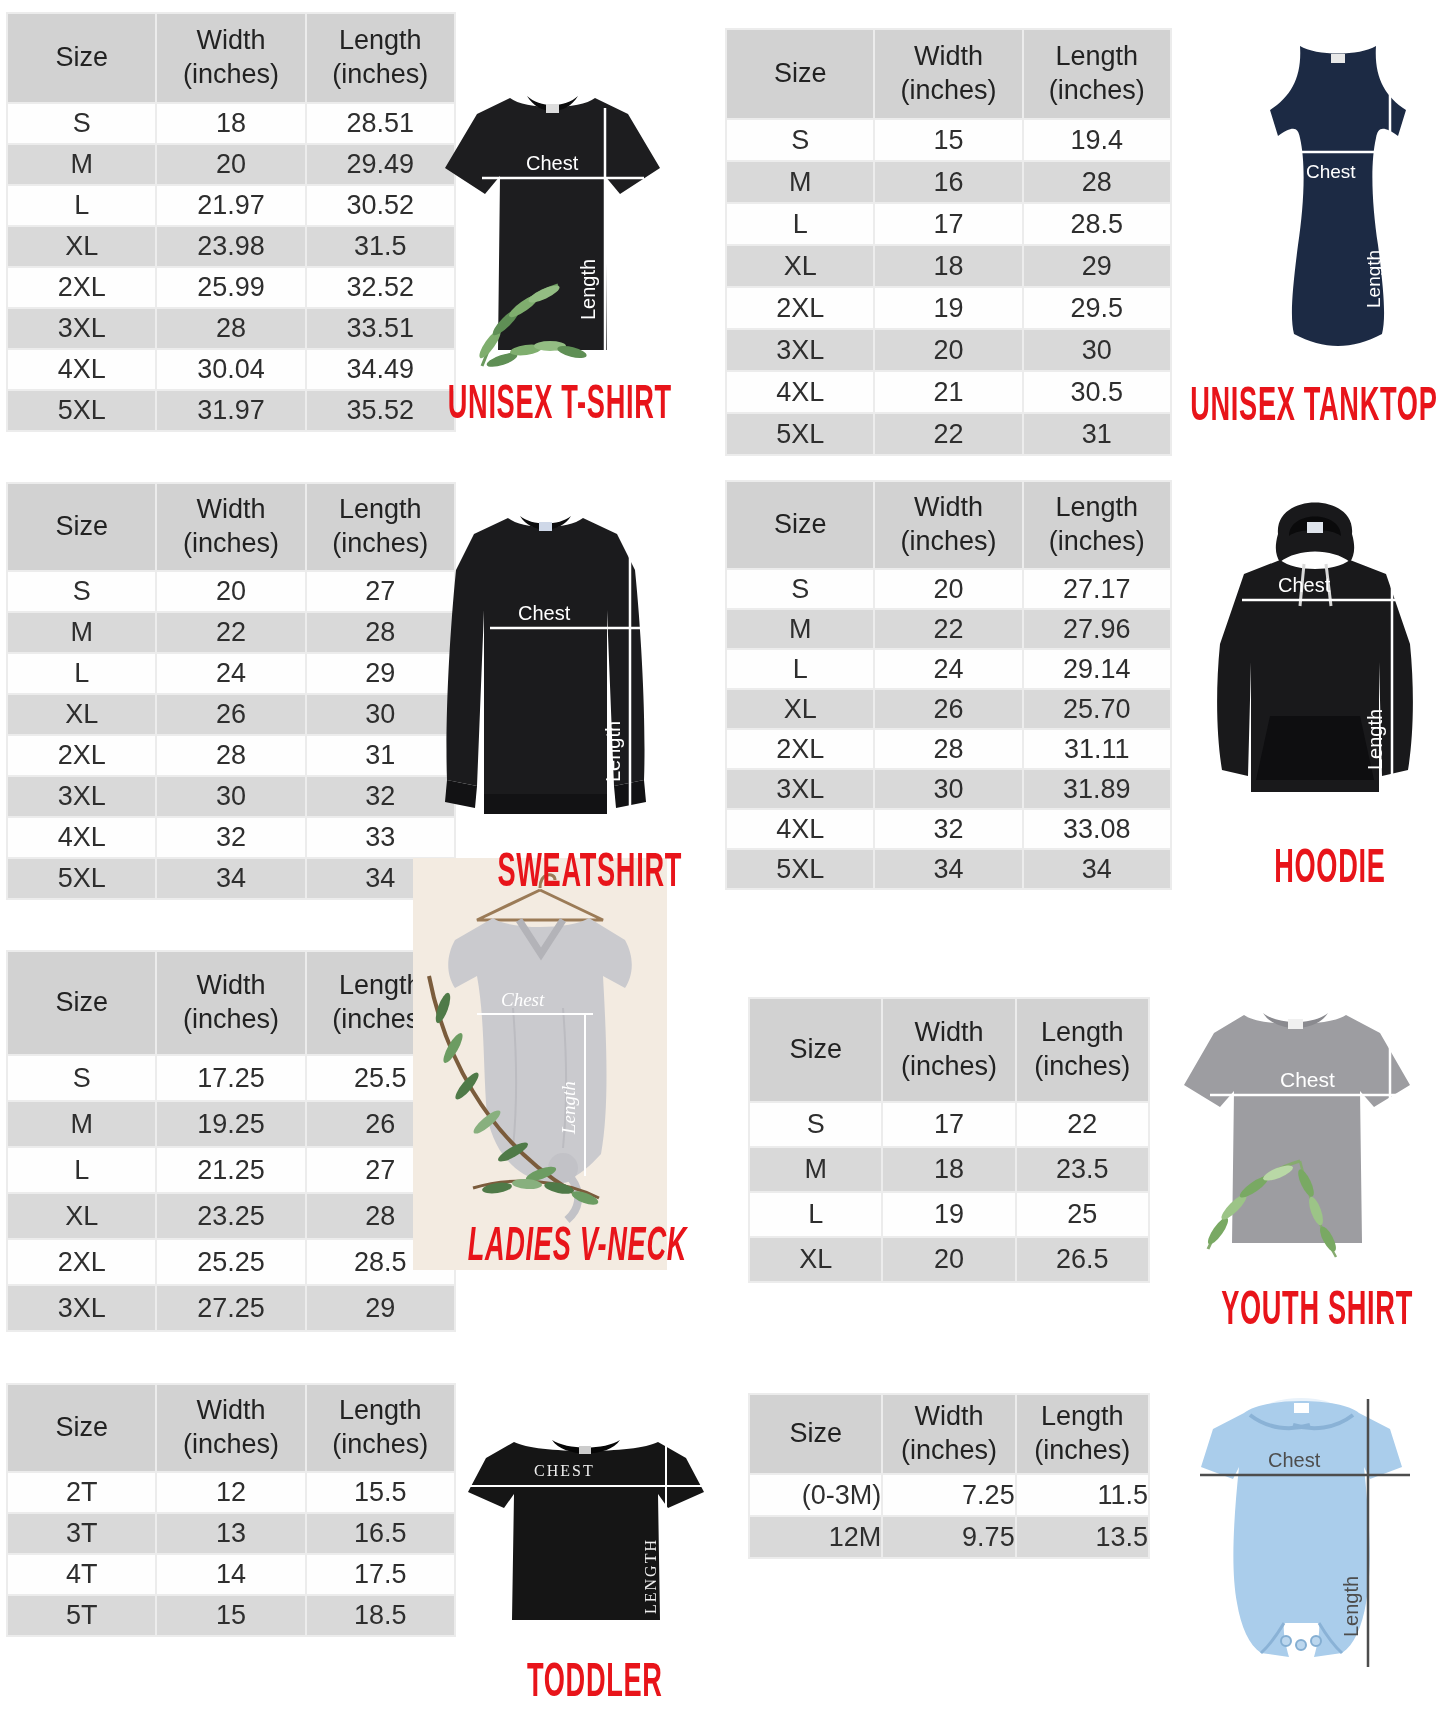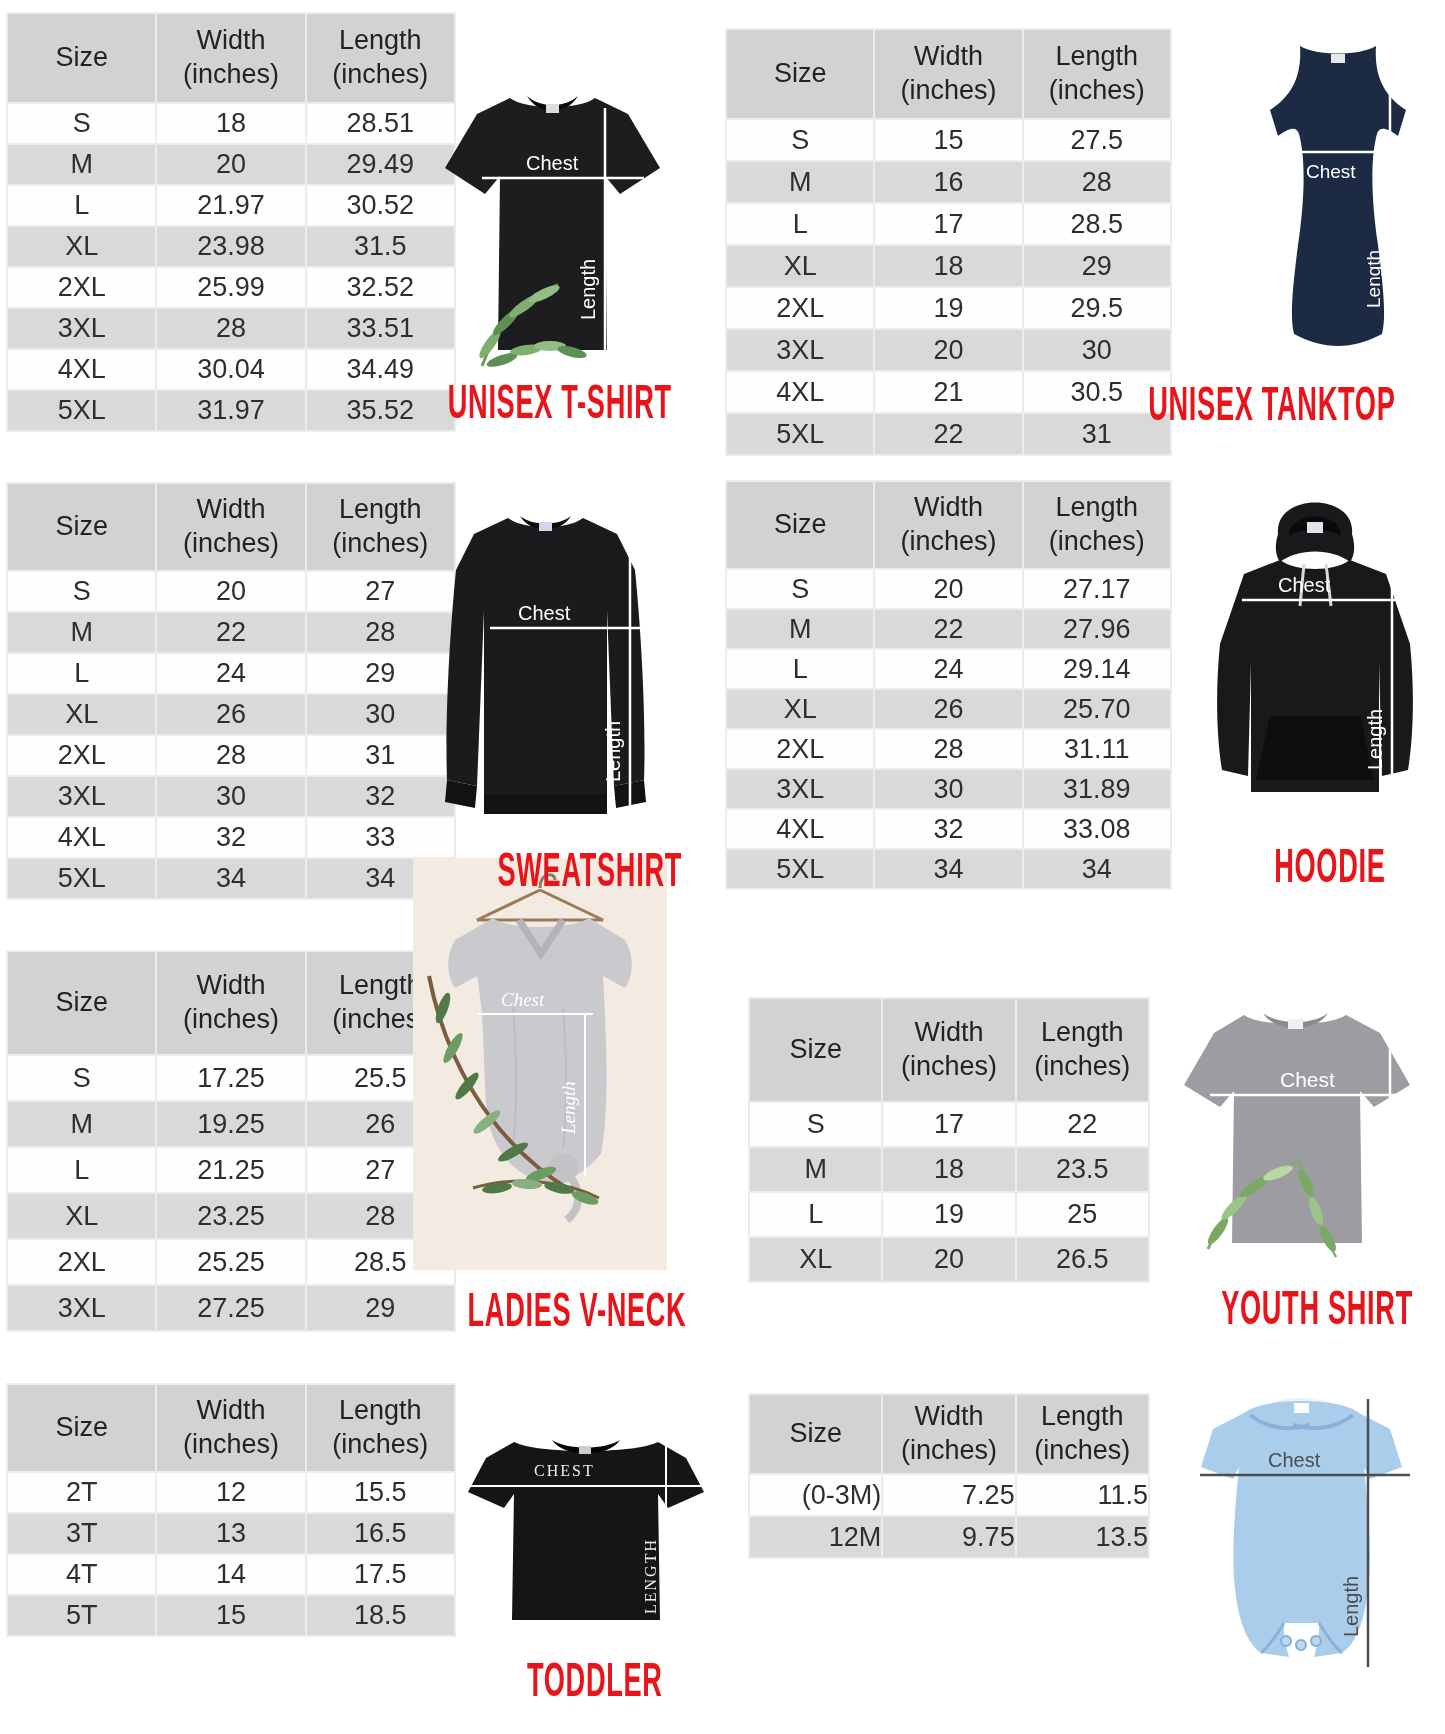--- a/index.html
+++ b/index.html
@@ -18,24 +18,24 @@
   #tbl-hoodie  {left:725px;top:480px;width:447px;}#tbl-hoodie th{height:86px;} #tbl-hoodie td{height:38px;}
   #tbl-vneck   {left:6px;top:950px;width:450px;}  #tbl-vneck th{height:102px;} #tbl-vneck td{height:44px;}
   #tbl-youth   {left:748px;top:997px;width:402px;}#tbl-youth th{height:102px;} #tbl-youth td{height:43px;}
   #tbl-toddler {left:6px;top:1383px;width:450px;} #tbl-toddler th{height:86px;}#tbl-toddler td{height:39px;margin-top:20px;}
   #tbl-onesie  {left:748px;top:1393px;width:402px;}#tbl-onesie th{height:78px;}#tbl-onesie td{height:40px;text-align:right;}
   
   .red-label{position:absolute;display:flex;align-items:center;justify-content:center;height:40px;}
   .red-label span{color:#e8141a;font-weight:700;font-size:40px;white-space:nowrap;
       letter-spacing:1px;transform:scale(0.68,1.18);transform-origin:center;}
   #lbl-tshirt {left:420px;top:382px;width:280px;}
-  #lbl-tank   {left:1142px;top:384px;width:260px;}
+  #lbl-tank   {left:1184px;top:384px;width:260px;}
   #lbl-sweat  {left:450px;top:850px;width:280px;}
   #lbl-hoodie {left:1200px;top:846px;width:260px;}
-  #lbl-vneck  {left:437px;top:1290px;width:280px;}
+  #lbl-vneck  {left:437px;top:1224px;width:280px;font-style:italic;}
   #lbl-youth  {left:1177px;top:1288px;width:280px;}
   #lbl-toddler{left:455px;top:1660px;width:280px;}
   #lbl-onesie {left:1100px;top:1776px;width:300px;}
   
   .garment{position:absolute;}
   #img-tshirt {left:430px;top:78px;}
   #img-tank   {left:1238px;top:40px;}
   #img-sweat  {left:420px;top:490px;}
   #img-hoodie {left:1186px;top:472px;}
   #img-vneck  {left:413px;top:858px;}
@@ -110,21 +110,21 @@
       <th>Size</th>
       <th>Width (inches)</th>
       <th>Length (inches)</th>
     </tr>
       </thead>
     <tbody>
 
     <tr>
         <td>S</td>
         <td>15</td>
-        <td>27.5</td>
+        <td>19.4</td>
       </tr>
         <tr>
         <td>M</td>
         <td>16</td>
         <td>28</td>
       </tr>
         <tr>
         <td>L</td>
         <td>17</td>
         <td>28.5</td>

